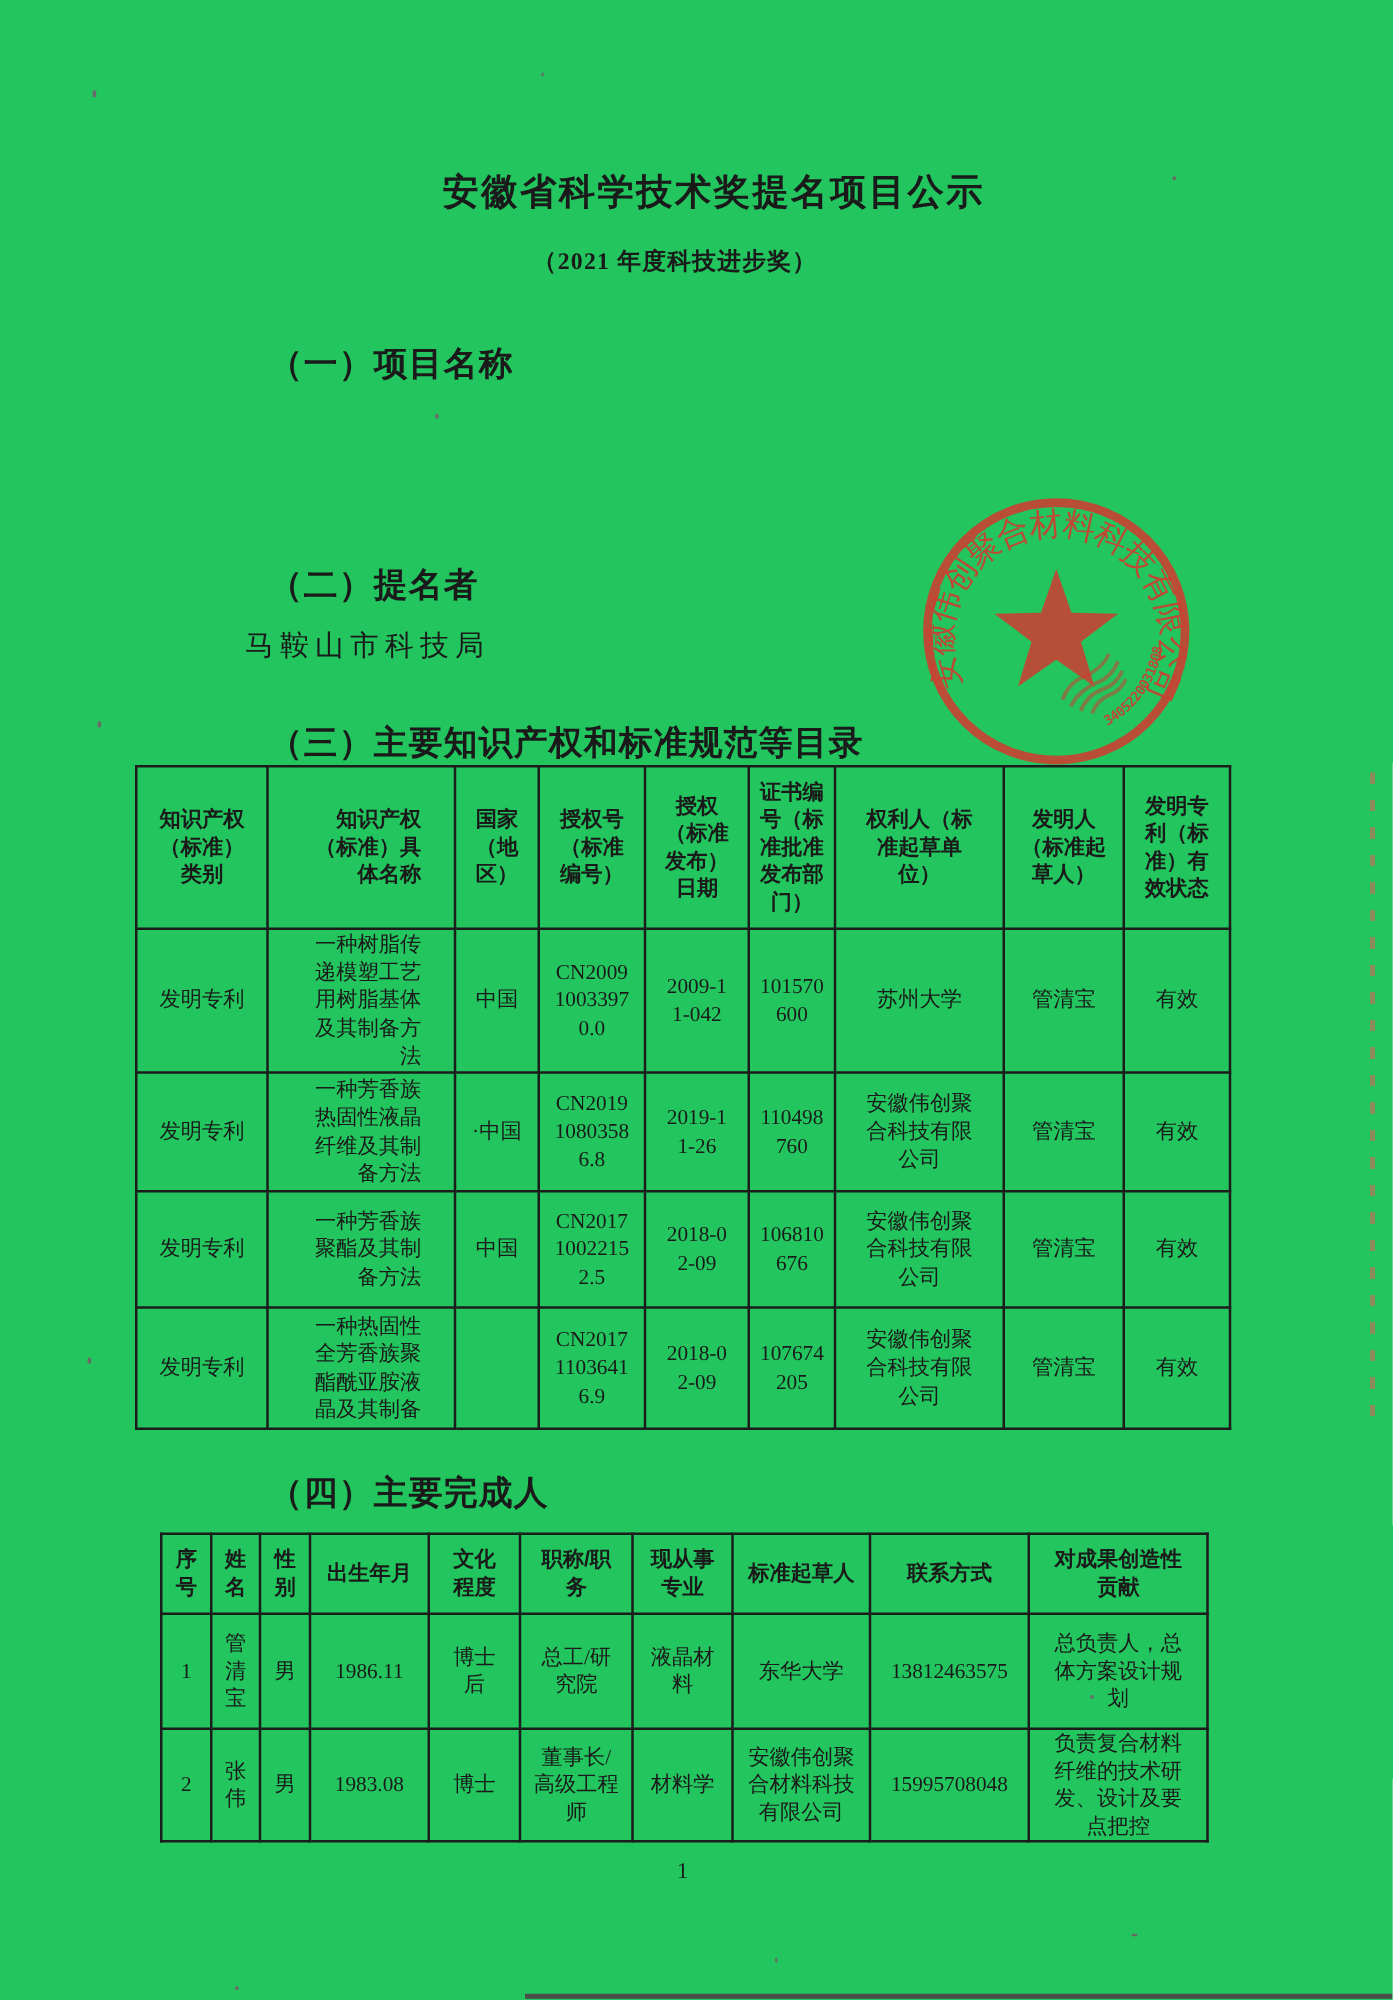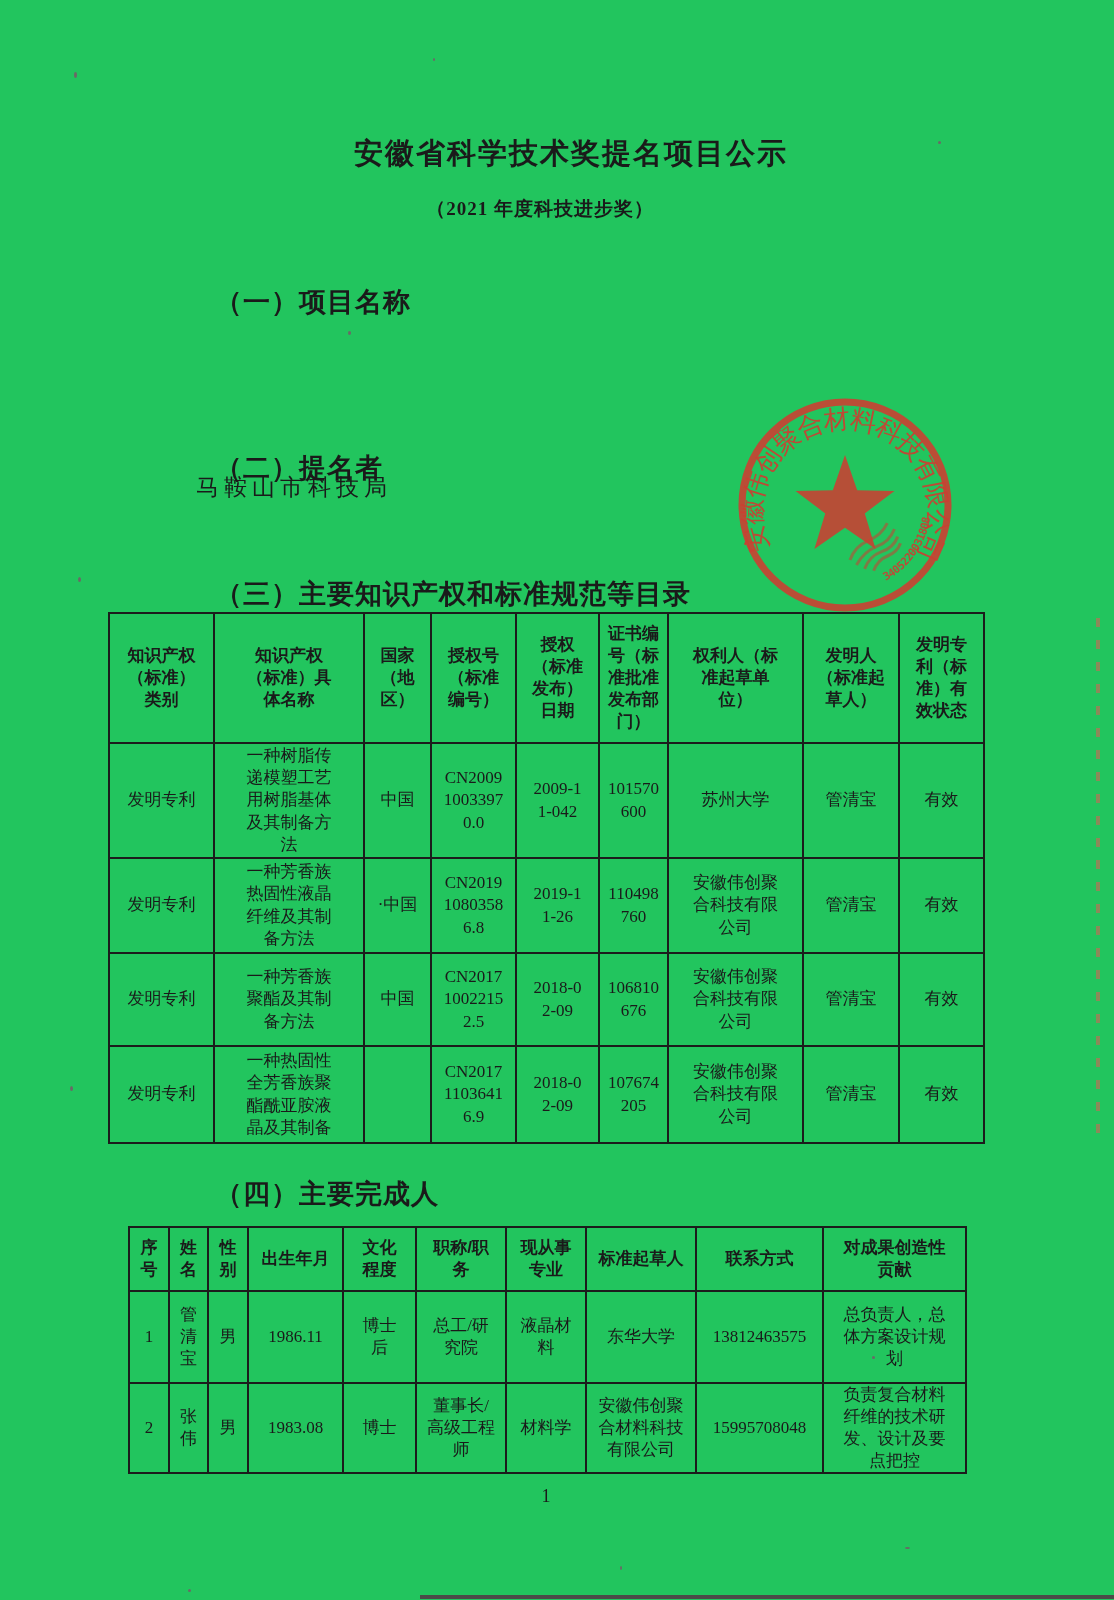--- a/index.html
+++ b/index.html
@@ -27,31 +27,31 @@
     font-family:"Liberation Serif", serif;
     font-weight:bold;font-size:19px;letter-spacing:1px;
     transform:translateX(-17px);
   }
   .sec-heading{
     position:absolute;left:215px;
     font-family:"Liberation Sans", sans-serif;
     font-weight:bold;font-size:27px;letter-spacing:1px;
     white-space:nowrap;
   }
-  #sec1-heading{top:284px;text-align:center;}
+  #sec1-heading{top:273px;text-align:center;}
   #sec2-heading{top:450px;}
   #sec3-heading{top:576px;}
   #sec4-heading{top:1176px;}
   .body-line{
     position:absolute;
     font-family:"Liberation Serif", serif;
     white-space:nowrap;
   }
   #project-name{left:140px;top:358px;font-size:26px;letter-spacing:4px;}
-  #nominator-name{left:196px;top:472px;font-size:23px;letter-spacing:5px;}
+  #nominator-name{left:196px;top:501px;font-size:23px;letter-spacing:5px;}
   .page-number{
     position:absolute;top:1486px;left:0;width:1092px;
     text-align:center;font-size:18px;
     font-family:"Liberation Serif", serif;
   }
   
   table.grid{
     position:absolute;
     border-collapse:collapse;
     table-layout:fixed;
@@ -75,21 +75,21 @@
   #ip-table thead tr{height:130px;}
   #ip-table tbody tr:nth-child(1){height:115px;}
   #ip-table tbody tr:nth-child(2){height:95px;}
   #ip-table tbody tr:nth-child(3){height:93px;}
   #ip-table tbody tr:nth-child(4){height:97px;}
   #people-table thead tr{height:64px;}
   #people-table tbody tr:nth-child(1){height:92px;}
   #people-table tbody tr:nth-child(2){height:80px;}
   
   #ip-table th:nth-child(1), #ip-table td:nth-child(1){padding:16px 10px;}
-  #ip-table th:nth-child(2), #ip-table td:nth-child(2){padding:0 26px;}
+  #ip-table th:nth-child(2), #ip-table td:nth-child(2){padding:0 26px;text-align:right;}
   #ip-table th:nth-child(3), #ip-table td:nth-child(3){padding:0 6px;}
   #ip-table th:nth-child(4), #ip-table td:nth-child(4){padding:0 11px;}
   #ip-table th:nth-child(5), #ip-table td:nth-child(5){padding:0 13px;border-radius:12px;}
   #ip-table th:nth-child(6), #ip-table td:nth-child(6){padding:4px 6px;}
   #ip-table th:nth-child(7), #ip-table td:nth-child(7){padding:0 20px;}
   #people-table th:nth-child(5), #people-table td:nth-child(5){padding:0 14px;}
   #people-table th:nth-child(9), #people-table td:nth-child(9){padding:0 12px;}
   #people-table th:nth-child(10), #people-table td:nth-child(10){padding:0 14px;}
   
   .stamp{

